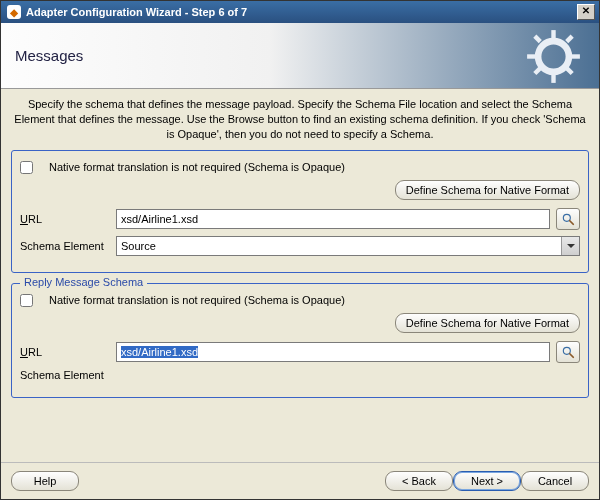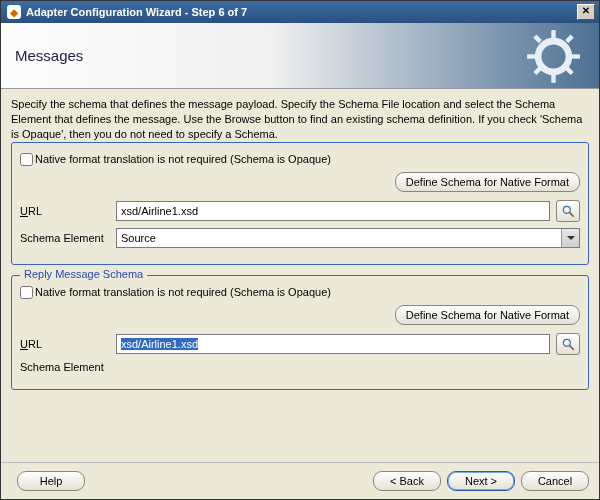--- a/index.html
+++ b/index.html
@@ -78,42 +78,43 @@
   }
   .banner .gear svg { width: 100%; height: 100%; }
   
   .content {
     flex: 1;
     padding: 8px 10px 0 10px;
     overflow: hidden;
   }
   .intro {
     line-height: 1.35;
-    margin-bottom: 0;
+    margin-bottom: 8px;
+    text-align: center;
   }
   .groupbox {
     border: 1px solid #3a63c6;
     border-radius: 3px;
     padding: 8px 8px 10px 8px;
     margin-bottom: 10px;
     position: relative;
   }
   .groupbox .legend {
     position: absolute;
     top: -8px;
     left: 8px;
     background: #ECE9D8;
     padding: 0 4px;
     color: #2a4aa8;
     font-weight: normal;
   }
   .chk-row {
     display: flex;
     align-items: center;
-    gap: 2px;
+    gap: 16px;
     margin-bottom: 6px;
     margin-top: 2px;
   }
   .chk-row input[type=checkbox] {
     width: 13px; height: 13px;
     margin: 0;
   }
   .btn-row-right {
     display: flex;
     justify-content: flex-end;
@@ -194,21 +195,21 @@
   }
   .search-btn svg { width: 14px; height: 14px; }
   
   .footer {
     border-top: 1px solid #bbb;
     padding: 8px 10px;
     display: flex;
     align-items: center;
   }
   .footer .spacer { flex: 1; }
-  .footer button.std { min-width: 68px; margin-left: 6px; }
+  .footer button.std { min-width: 68px; }
   .footer .help-btn { min-width: 68px; }
 </style>
 </head>
 <body>
 
 <div class="window">
 
   <div class="titlebar">
     <span class="icon">◆</span>
     <span class="title-text">Adapter Configuration Wizard - Step 6 of 7</span>

